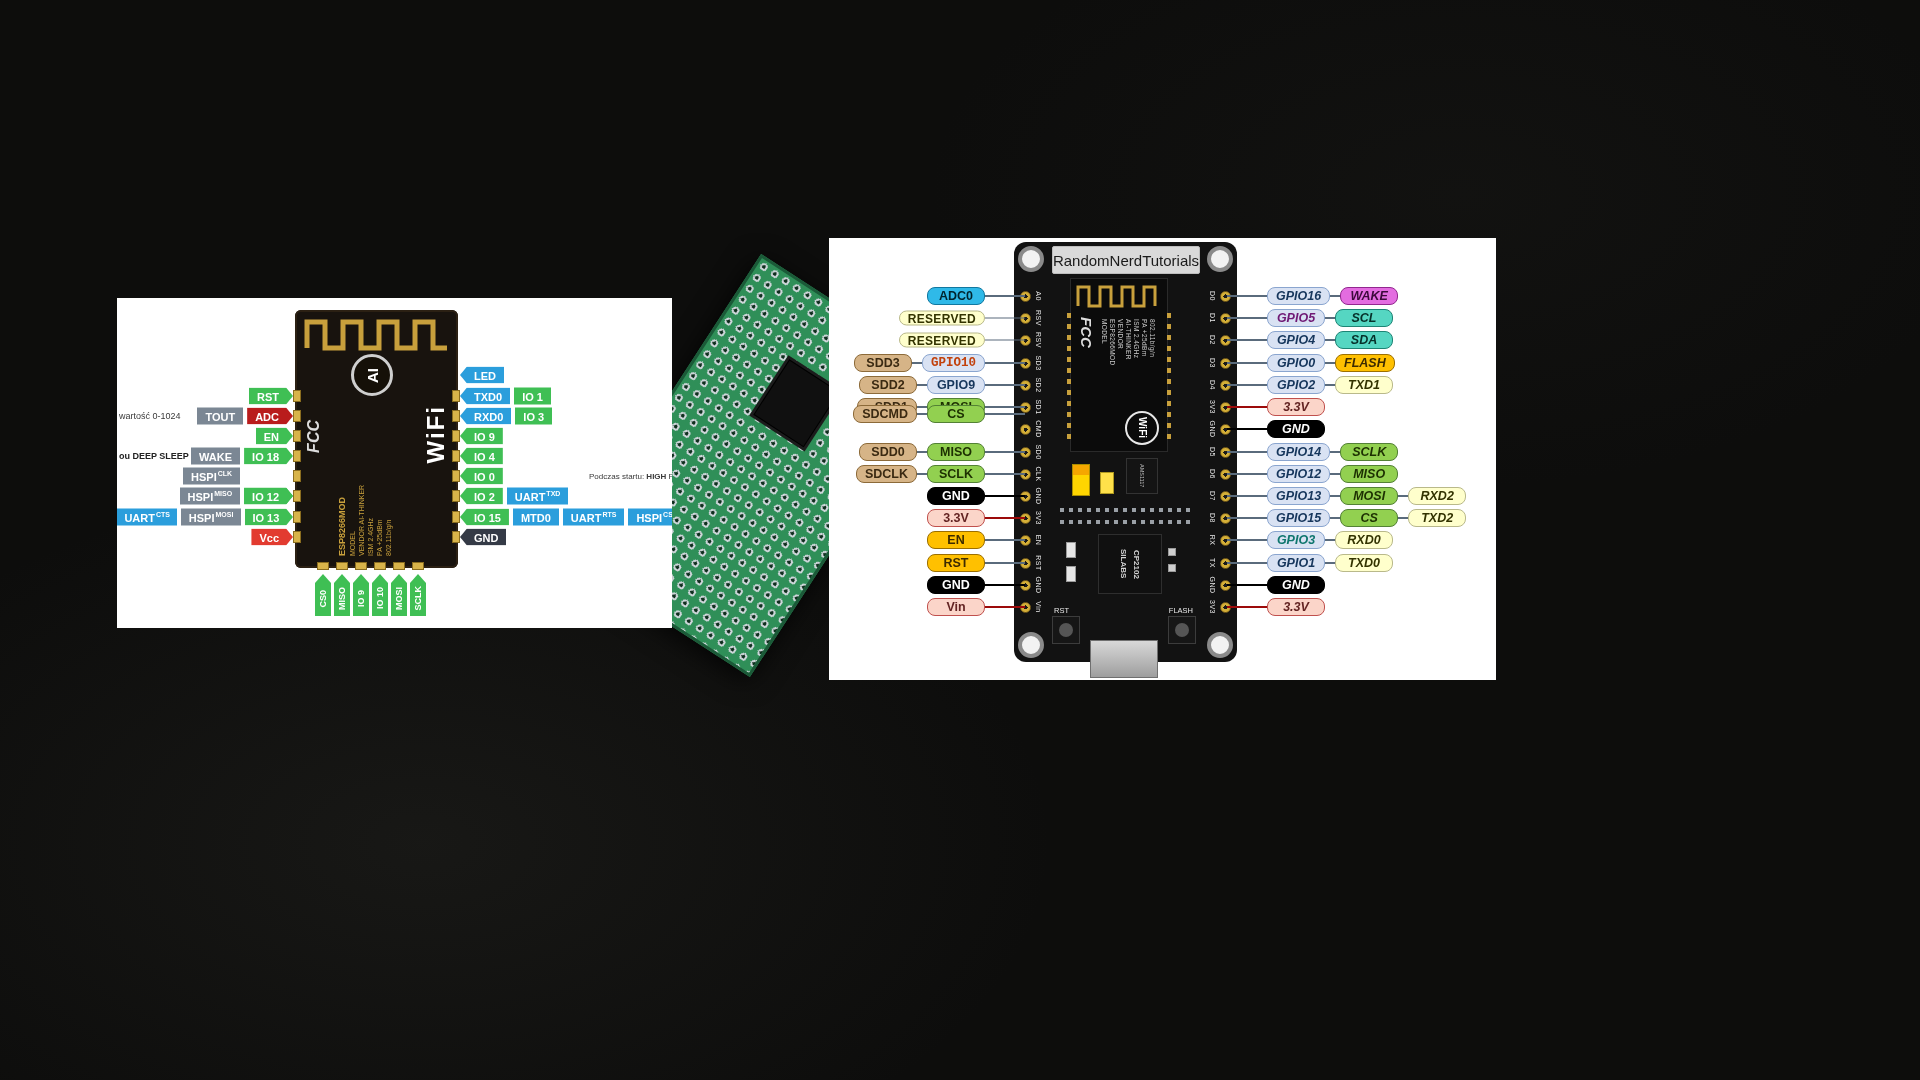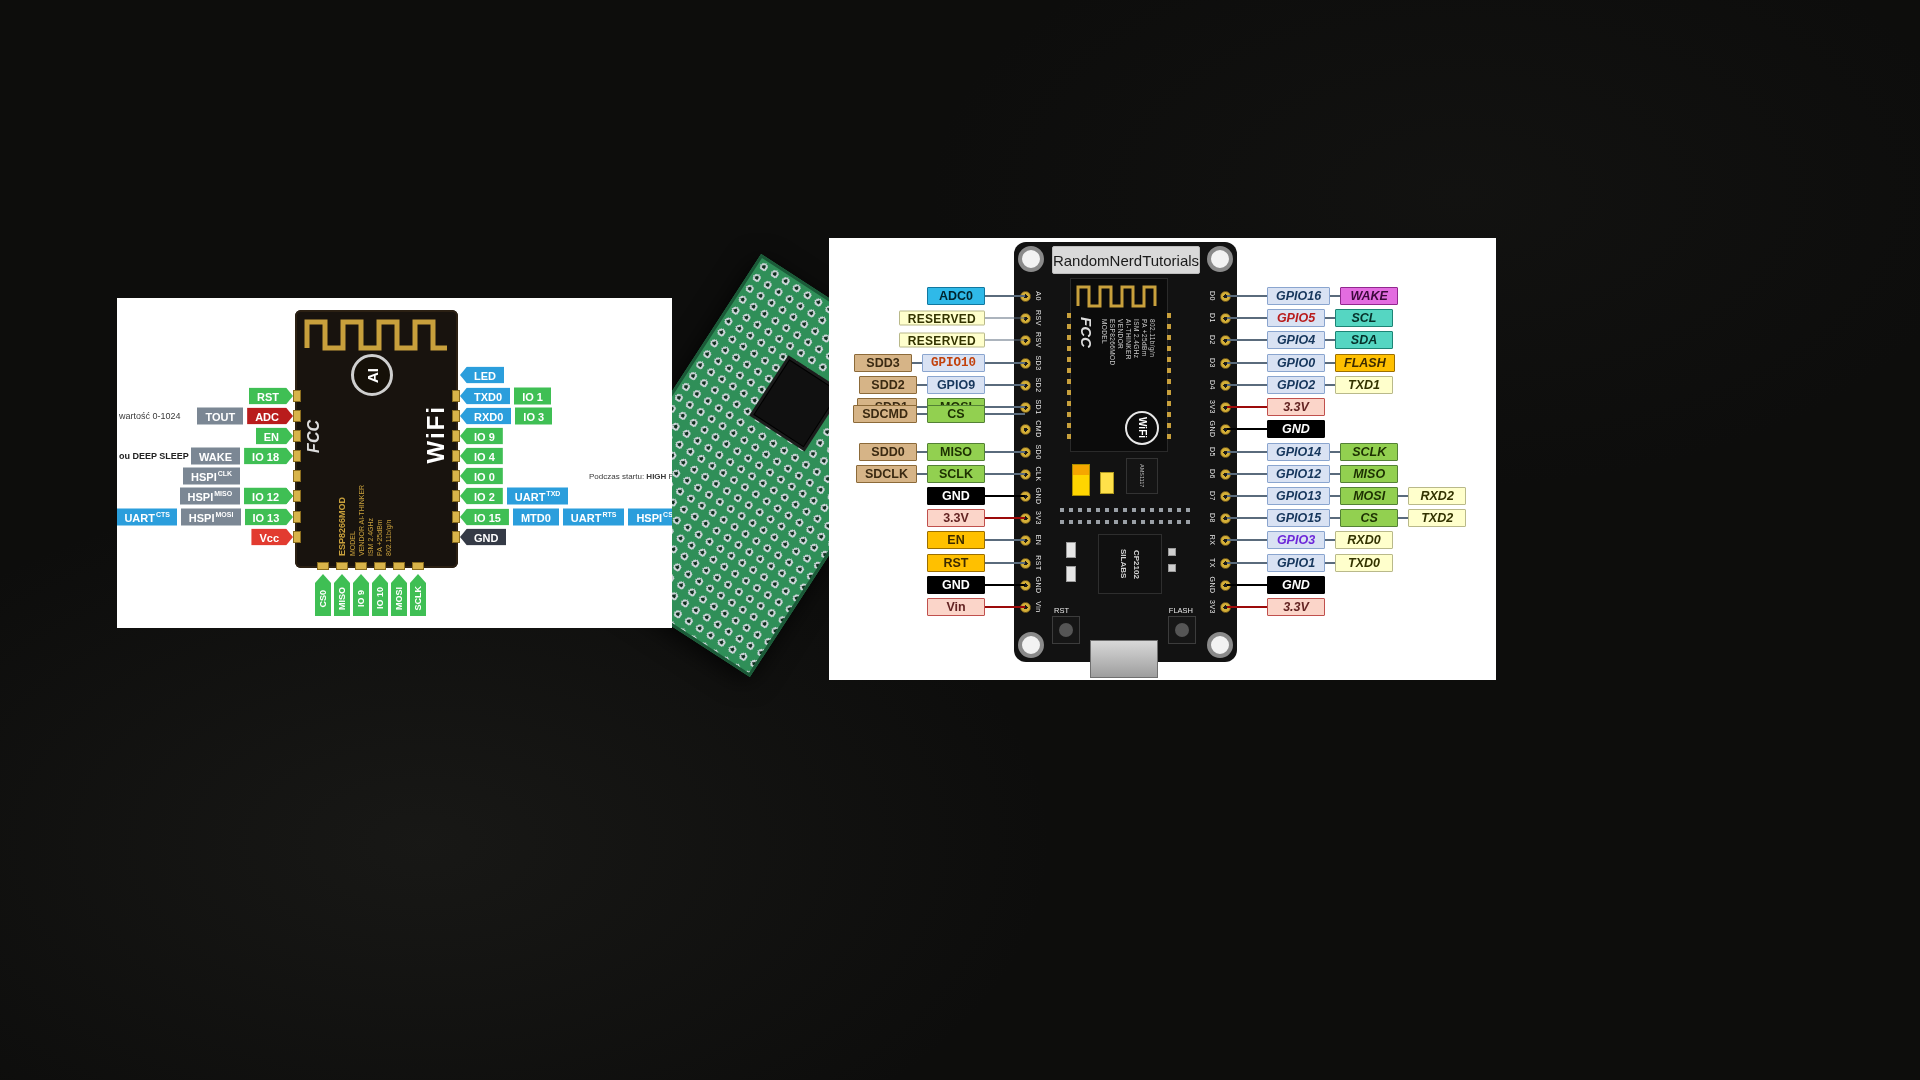--- a/index.html
+++ b/index.html
@@ -80,21 +80,21 @@
   .nm-btn{position:absolute;top:374px;width:26px;height:26px;background:#161616;border:1px solid #3c3c3c;}
   .nm-btn::after{content:"";position:absolute;inset:6px;border-radius:50%;background:#555;}
   .nm-btn-label{position:absolute;top:364px;font-size:7.5px;color:#e8e8e8;}
   .nm-usb{position:absolute;left:76px;top:398px;width:68px;height:38px;background:linear-gradient(#d8d8d8,#9e9e9e);border:1px solid #6f6f6f;z-index:2;box-sizing:border-box;}
   .nm-pad{position:absolute;width:11px;height:11px;border-radius:50%;background:radial-gradient(circle,#1a1a1a 0 2px,#d4af37 2px);border:1px solid #7a5f1c;box-sizing:border-box;}
   .nm-pin-name{position:absolute;transform:translateY(-50%);writing-mode:vertical-rl;font-size:7px;color:#e8e8e8;letter-spacing:.5px;}
   .nm-row{position:absolute;display:flex;align-items:center;transform:translateY(-50%);}
   .nm-row.nm-left{left:0;width:196px;justify-content:flex-end;}
   .nm-row.nm-right{left:398px;font-style:italic;}
   .nm-wire{flex-shrink:0;}
-  .nm-box{height:18px;border:1px solid;border-radius:1px;padding:0 8px;font-size:12.5px;font-weight:600;display:flex;align-items:center;justify-content:center;min-width:58px;box-sizing:border-box;white-space:nowrap;flex-shrink:0;}
+  .nm-box{height:18px;border:1px solid;border-radius:8px;padding:0 8px;font-size:12.5px;font-weight:600;display:flex;align-items:center;justify-content:center;min-width:58px;box-sizing:border-box;white-space:nowrap;flex-shrink:0;}
   .nm-box-sm{height:15px;font-size:12px;min-width:72px;font-weight:700;letter-spacing:.3px;}
 </style>
 </head>
 <body>
 
 <div class="perfboard">
   <div class="perf-chip"></div>
 </div>
 
 <div class="panel esp-panel">
@@ -477,21 +477,21 @@
     </div>
   <div id="nm-right-rows">
       <div class="nm-row nm-right" style="top: 58px;">
         <span class="nm-wire" style="width: 40px; height: 1.6px; background: rgb(90, 107, 124);"></span>
         <div class="nm-box" style="background: rgb(217, 226, 243); border-color: rgb(138, 165, 207); color: rgb(22, 54, 92);">GPIO16</div>
         <span class="nm-wire" style="width: 10px; height: 1.6px; background: rgb(90, 107, 124);"></span>
         <div class="nm-box" style="background: rgb(227, 108, 224); border-color: rgb(146, 39, 143); color: rgb(61, 10, 60);">WAKE</div>
       </div>
       <div class="nm-row nm-right" style="top: 80px;">
         <span class="nm-wire" style="width: 40px; height: 1.6px; background: rgb(90, 107, 124);"></span>
-        <div class="nm-box" style="background: rgb(217, 226, 243); border-color: rgb(138, 165, 207); color: #b91c1c;">GPIO5</div>
+        <div class="nm-box" style="background: rgb(217, 226, 243); border-color: rgb(138, 165, 207); color: #701a75;">GPIO5</div>
         <span class="nm-wire" style="width: 10px; height: 1.6px; background: rgb(90, 107, 124);"></span>
         <div class="nm-box" style="background: rgb(85, 214, 194); border-color: rgb(29, 132, 117); color: rgb(6, 48, 42);">SCL</div>
       </div>
       <div class="nm-row nm-right" style="top: 102px;">
         <span class="nm-wire" style="width: 40px; height: 1.6px; background: rgb(90, 107, 124);"></span>
         <div class="nm-box" style="background: rgb(217, 226, 243); border-color: rgb(138, 165, 207); color: rgb(22, 54, 92);">GPIO4</div>
         <span class="nm-wire" style="width: 10px; height: 1.6px; background: rgb(90, 107, 124);"></span>
         <div class="nm-box" style="background: rgb(85, 214, 194); border-color: rgb(29, 132, 117); color: rgb(6, 48, 42);">SDA</div>
       </div>
       <div class="nm-row nm-right" style="top: 125px;">
@@ -537,21 +537,21 @@
       <div class="nm-row nm-right" style="top: 280px;">
         <span class="nm-wire" style="width: 40px; height: 1.6px; background: rgb(90, 107, 124);"></span>
         <div class="nm-box" style="background: rgb(217, 226, 243); border-color: rgb(138, 165, 207); color: rgb(22, 54, 92);">GPIO15</div>
         <span class="nm-wire" style="width: 10px; height: 1.6px; background: rgb(90, 107, 124);"></span>
         <div class="nm-box" style="background: rgb(146, 208, 80); border-color: rgb(83, 129, 53); color: rgb(29, 48, 2);">CS</div>
         <span class="nm-wire" style="width: 10px; height: 1.6px; background: rgb(90, 107, 124);"></span>
         <div class="nm-box" style="background: rgb(255, 255, 204); border-color: rgb(185, 185, 138); color: rgb(51, 51, 0);">TXD2</div>
       </div>
       <div class="nm-row nm-right" style="top: 302px;">
         <span class="nm-wire" style="width: 40px; height: 1.6px; background: rgb(90, 107, 124);"></span>
-        <div class="nm-box" style="background: rgb(217, 226, 243); border-color: rgb(138, 165, 207); color: #6d28d9; text-align: center;">GPIO3</div>
+        <div class="nm-box" style="background: rgb(217, 226, 243); border-color: rgb(138, 165, 207); color: #0f766e; text-align: center;">GPIO3</div>
         <span class="nm-wire" style="width: 10px; height: 1.6px; background: rgb(90, 107, 124);"></span>
         <div class="nm-box" style="background: rgb(255, 255, 204); border-color: rgb(185, 185, 138); color: rgb(51, 51, 0);">RXD0</div>
       </div>
       <div class="nm-row nm-right" style="top: 325px;">
         <span class="nm-wire" style="width: 40px; height: 1.6px; background: rgb(90, 107, 124);"></span>
         <div class="nm-box" style="background: rgb(217, 226, 243); border-color: rgb(138, 165, 207); color: rgb(22, 54, 92);">GPIO1</div>
         <span class="nm-wire" style="width: 10px; height: 1.6px; background: rgb(90, 107, 124);"></span>
         <div class="nm-box" style="background: rgb(255, 255, 204); border-color: rgb(185, 185, 138); color: rgb(51, 51, 0);">TXD0</div>
       </div>
       <div class="nm-row nm-right" style="top: 347px;">

